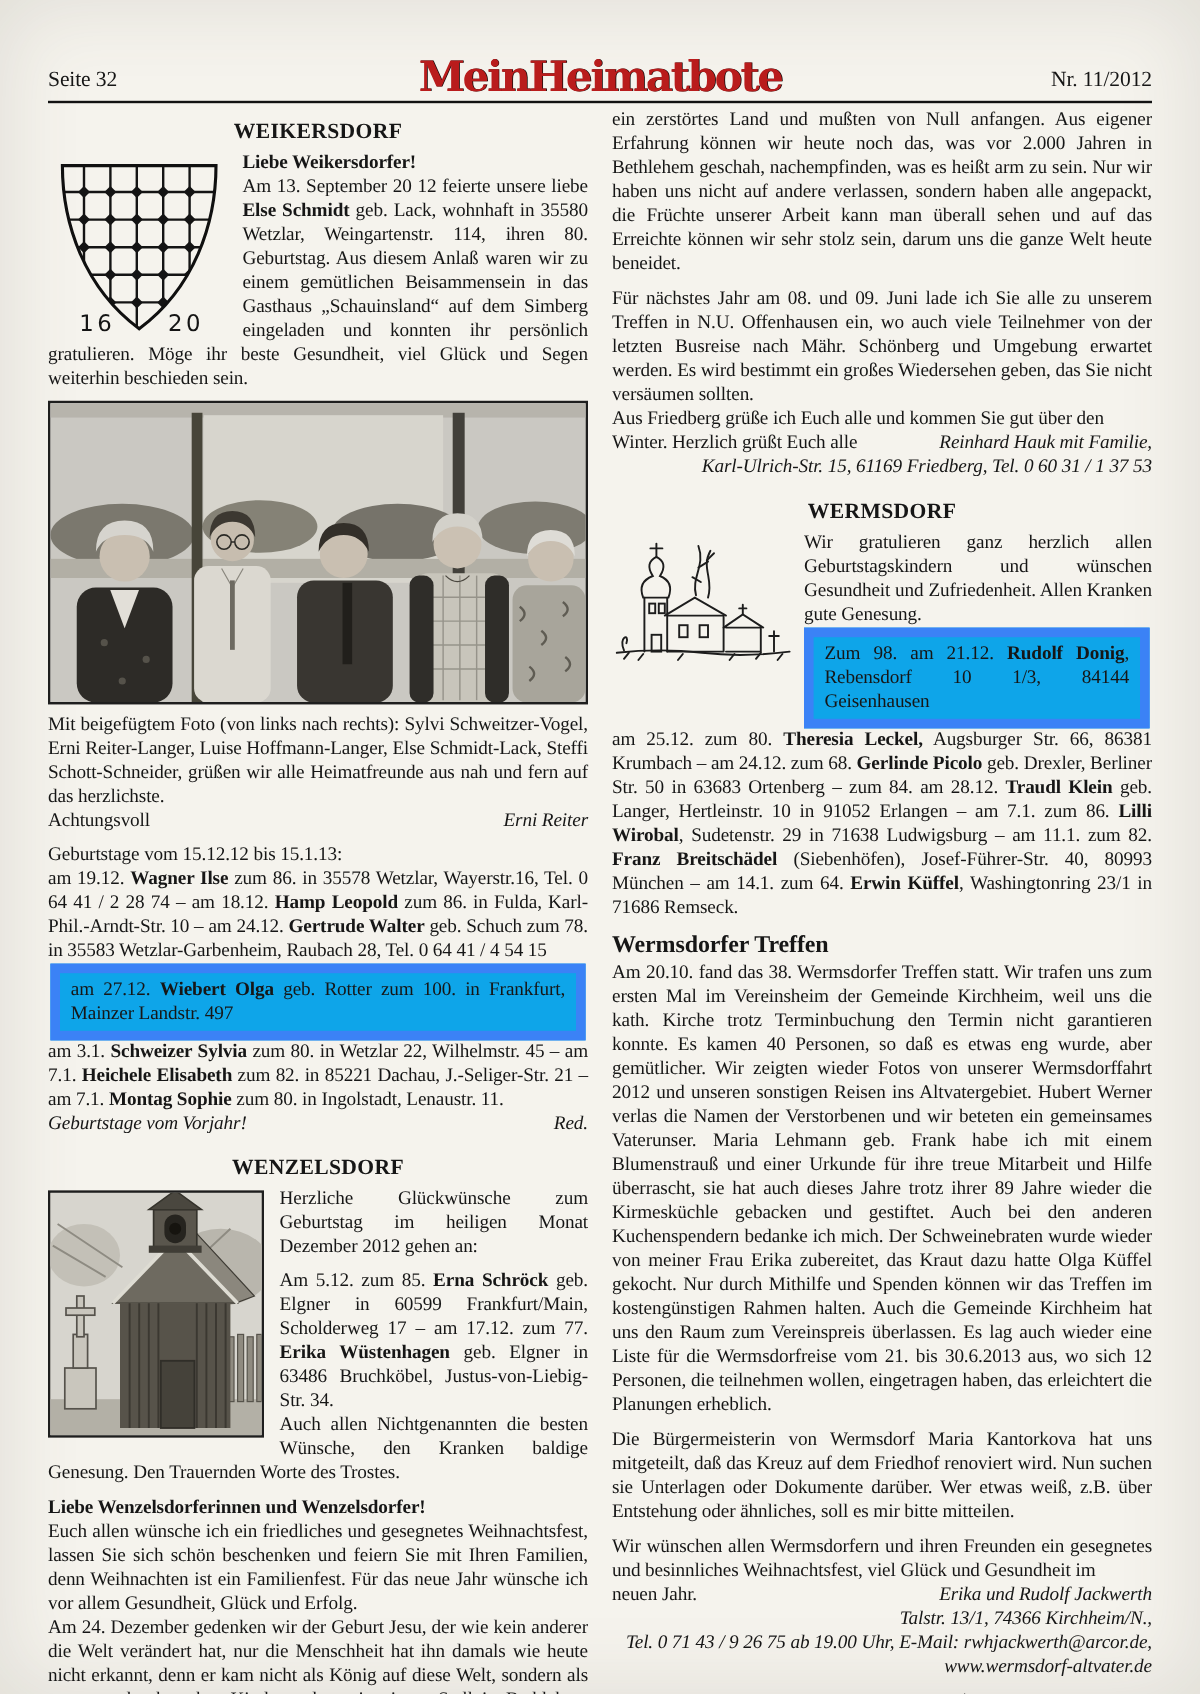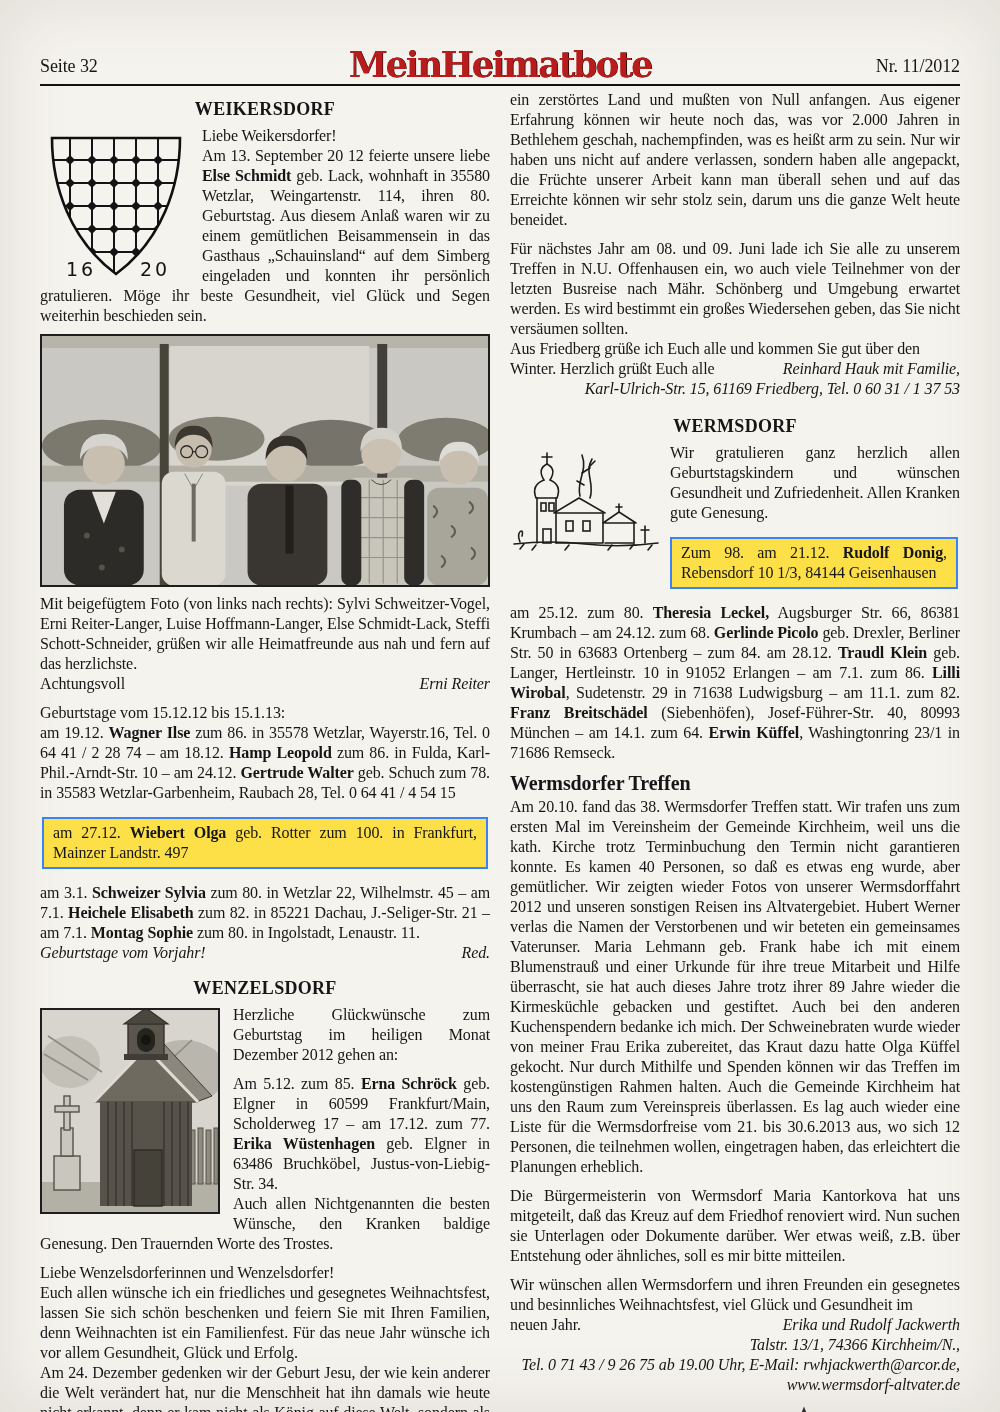--- a/index.html
+++ b/index.html
@@ -20,25 +20,25 @@
     font-size:35px;line-height:38px;letter-spacing:-2px;color:#b91c1c;
     text-shadow:0.6px 0 0 #0c0c0c;
   }
   
   .cols{display:flex;gap:20px;padding-top:4px;}
   .col{width:450px;}
   h2.sect{font-size:18px;line-height:22px;font-weight:700;text-align:center;margin:8px 0 6px;letter-spacing:.3px;}
   h3.sub{font-size:20px;line-height:20px;font-weight:700;margin:10px 0 4px;}
   p{margin:0;text-align:justify;}
   .gap{margin-top:9px;}
-  .bold{font-weight:400;}
+  .bold{font-weight:700;}
   .it{font-style:italic;text-align:center;}
   .spread{display:flex;justify-content:space-between;gap:40px;}
   .right-it{text-align:right;font-style:italic;}
-  .graybox{border:2px solid #3b82f6;background:#fde047;padding:4px 9px;margin:14px 2px;overflow:hidden;}
+  .graybox{border:8px solid #3b82f6;background:#0ea5e9;padding:4px 9px;margin:0 2px;overflow:hidden;}
   .clear{clear:both;}
   
   .crest-wrap{float:left;width:148px;height:152px;margin:2px 12px 0 2px;}
   .photo-frame{clear:both;border:2px solid #1e1e1e;margin:8px 0 7px;background:#cac8c2;}
   .photo-frame svg,.crest-wrap svg,.chapel-wrap svg,.draw-wrap svg,.angels-wrap svg{display:block;width:100%;height:auto;}
   .chapel-wrap{float:left;width:176px;margin:3px 13px 2px 0;border:2px solid #1e1e1e;background:#d7d5ce;}
   .draw-wrap{float:left;width:150px;margin:0 10px 2px 0;}
   .angels-wrap{clear:both;width:300px;margin:8px 14px 0 auto;}
 </style>
 </head>

